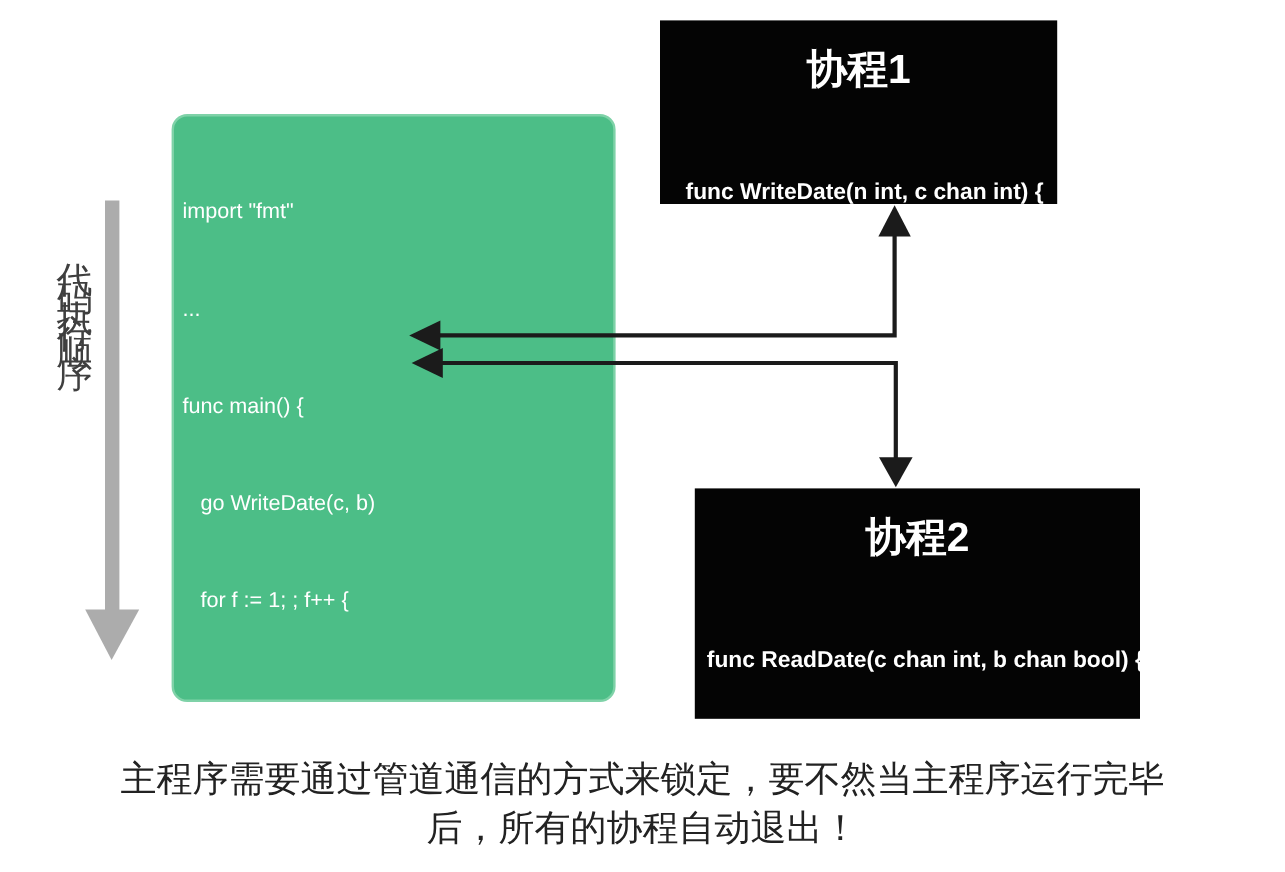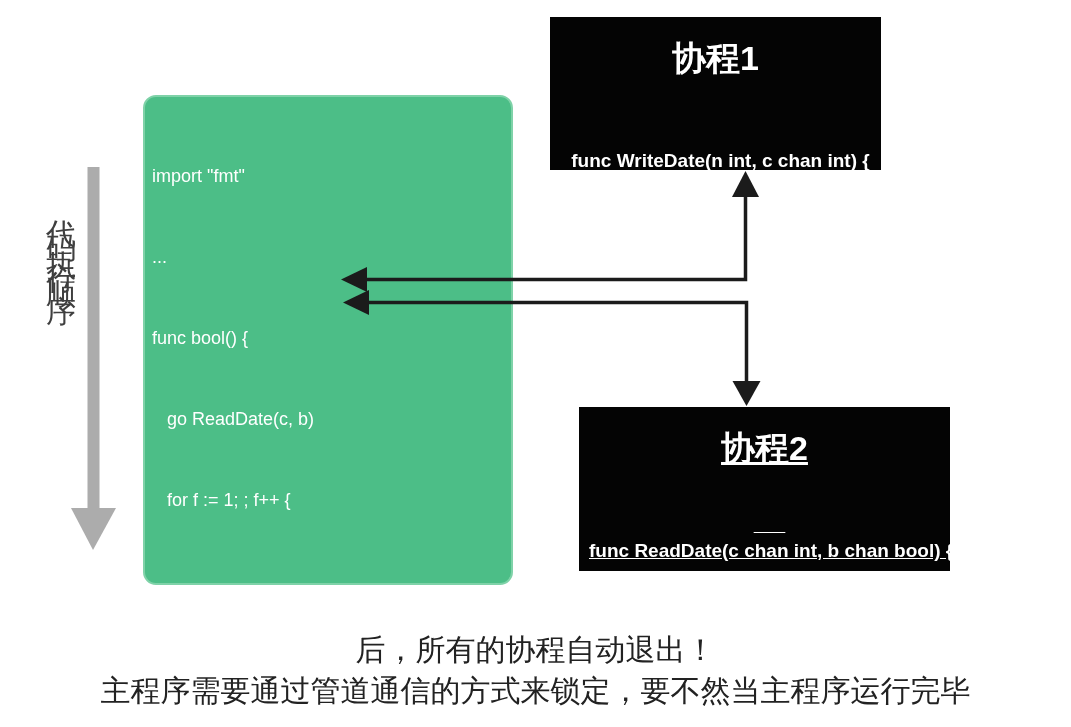--- a/index.html
+++ b/index.html
@@ -75,21 +75,21 @@
     color: #ffffff;
     box-sizing: border-box;
     z-index: 1;
   }
   .co-box-1 {
     left: 550px; top: 17px;
     width: 331px; height: 153px;
   }
   .co-box-2 {
     left: 579px; top: 407px;
-    width: 371px; height: 164px; text-decoration: underline;
+    width: 371px; height: 192px;
   }
   .co-title {
     padding-top: 17px;
     line-height: 48px;
     text-align: center;
     font-size: 34px;
     font-weight: 700;
     color: #ffffff;
   }
   .co-code {
@@ -138,22 +138,22 @@
       <polygon points="746.5,406 732.5,381 760.5,381" fill="#1B1B1B"></polygon>
     </g>
   </svg>
 
   <div class="exec-label">代码执行顺序</div>
 
   <div class="main-box">
     <div class="main-box-code">
       <div>import "fmt"</div>
       <div>...</div>
-      <div>func bool() {</div>
-      <div>   go ReadDate(c, b)</div>
+      <div>func main() {</div>
+      <div>   go WriteDate(c, b)</div>
       <div>   for f := 1; ; f++ {</div>
       
       
       
       
       
       
       
       
     </div>
@@ -171,17 +171,17 @@
   <div class="co-box co-box-2">
     <div class="co-title">协程2</div>
     <div class="co-code">
       <div>func ReadDate(c chan int, b chan bool) {</div>
       <div>        //函数要实现的功能</div>
       <div>}</div>
     </div>
   </div>
 
   <div class="caption">
+    <div>主程序需要通过管道通信的方式来锁定，要不然当主程序运行完毕</div>
     <div>后，所有的协程自动退出！</div>
-    <div>主程序需要通过管道通信的方式来锁定，要不然当主程序运行完毕</div>
   </div>
 
 </div>
 
 </body></html>

